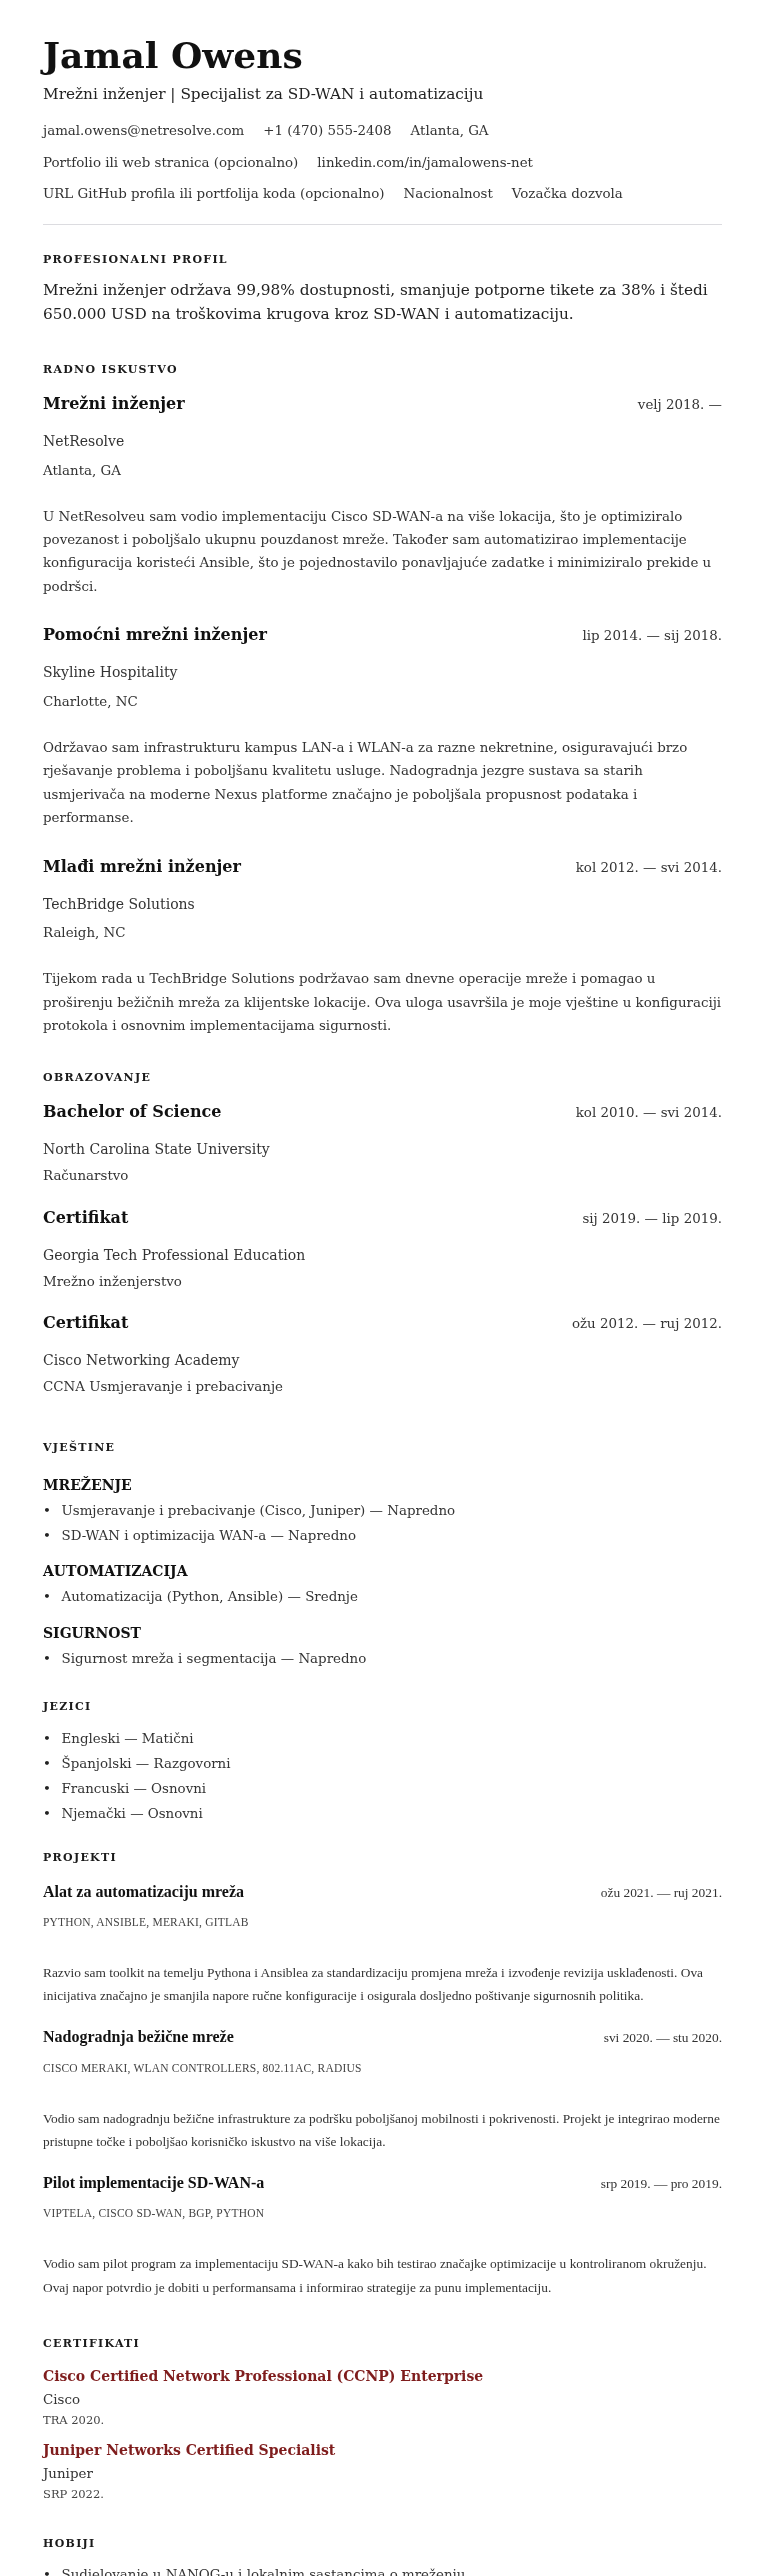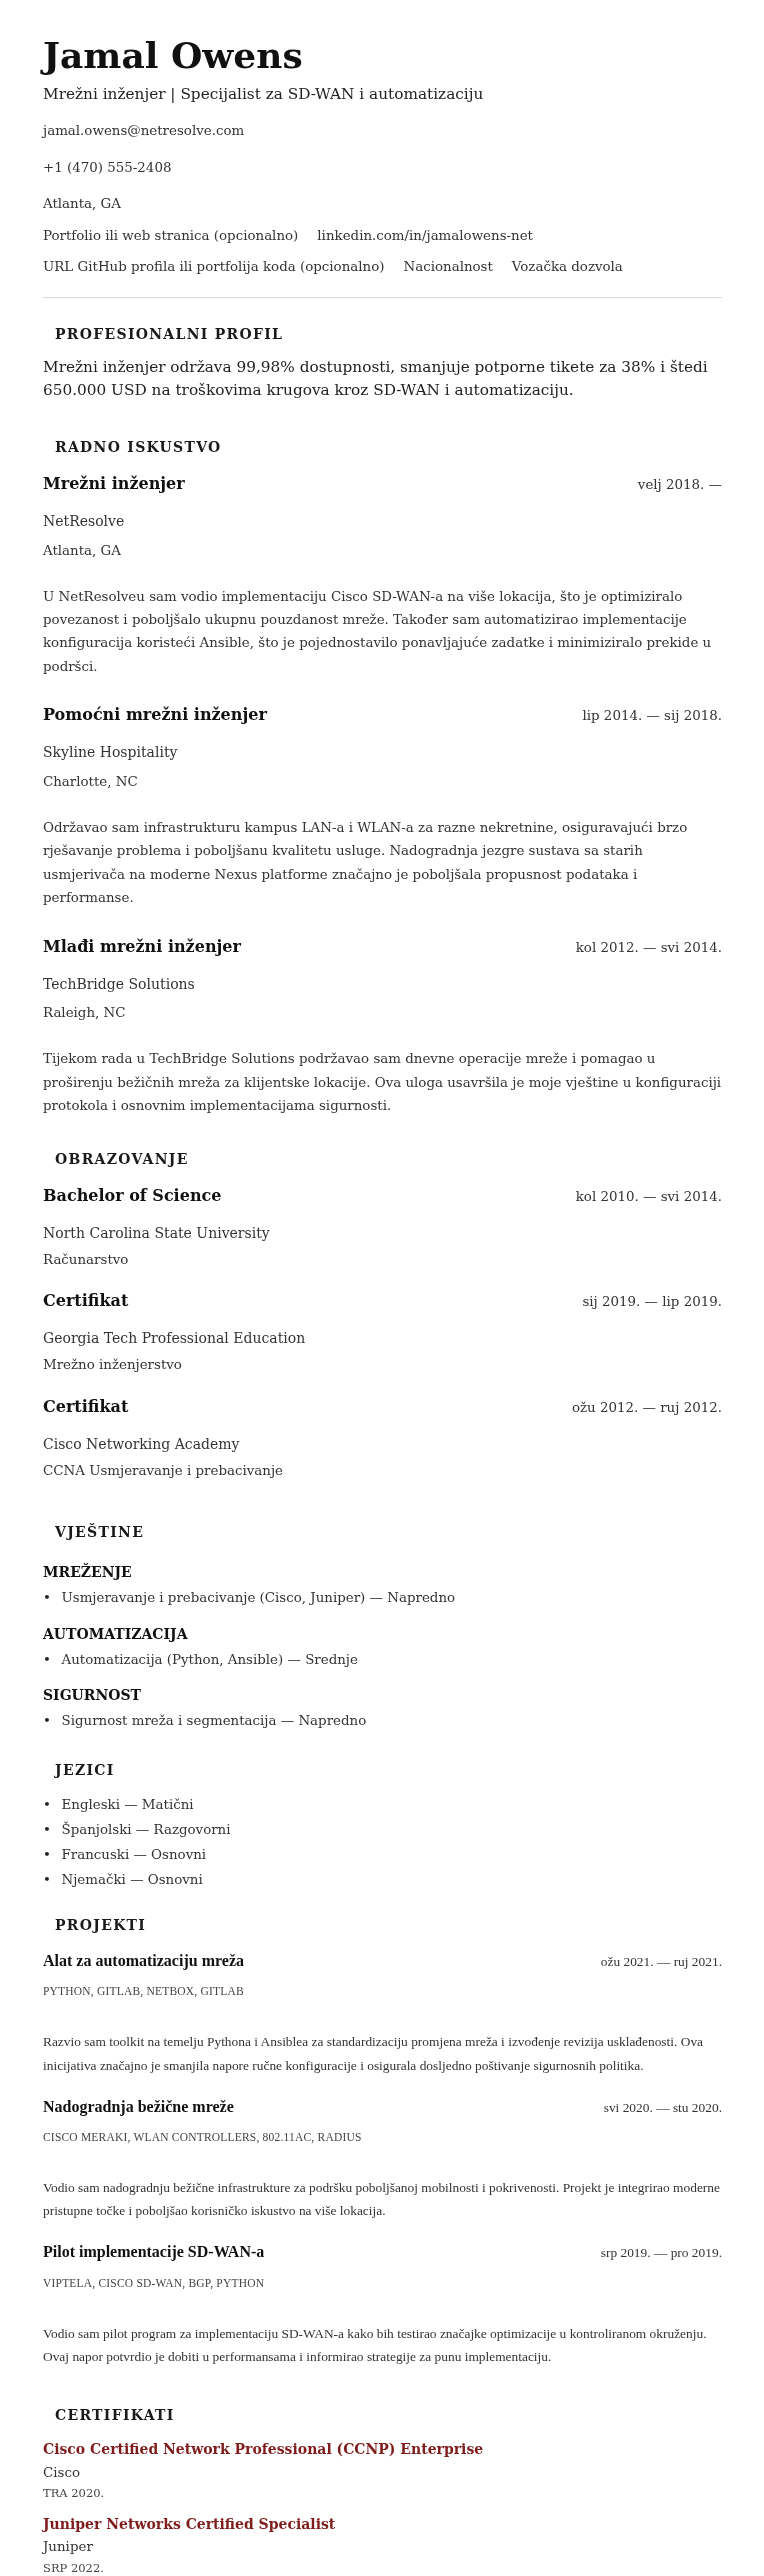--- a/index.html
+++ b/index.html
@@ -8,28 +8,28 @@
       font-family: "DejaVu Serif", serif;
       color: #222222;
     }
     .page { padding: 36px 43px 38px 43px; box-sizing: border-box; width: 765px; }
     .name {
       font-size: 36px; font-weight: bold; color: #111111;
       margin: 0; line-height: 1.1; letter-spacing: 0px;
     }
     .headline { font-size: 15.3px; color: #222; margin: 9px 0 0 0; line-height: 1.3; }
     .contact-row { display: flex; gap: 19px; font-size: 13.4px; color: #333; margin: 0; line-height: 1.3; }
-    .contact-row.r1 { margin-top: 18px; flex-direction: column; }
+    .contact-row.r1 { margin-top: 18px; }
     .contact-row.r2 { margin-top: 14px; }
     .contact-row.r3 { margin-top: 14px; }
     .divider { border: 0; border-top: 1.3px solid #dcdce0; margin: 21.7px 0 0 0; }
 
     .section-title {
-      font-size: 14px; font-weight: bold; letter-spacing: 1.3px; color: #1a1a1a;
-      text-transform: uppercase; margin: 12px; line-height: 1.2;
+      font-size: 11px; font-weight: bold; letter-spacing: 1.3px; color: #1a1a1a;
+      text-transform: uppercase; margin: 0; line-height: 1.2;
     }
     .sec-profile { margin-top: 28px; }
     .profile-text { font-size: 15.3px; line-height: 1.55; color: #222; margin: 12.7px 0 0 0; }
 
     .sec-exp { margin-top: 36px; }
     .entry-head { display: flex; justify-content: space-between; align-items: baseline; }
     .entry-title { font-size: 16px; font-weight: bold; color: #111; margin: 0; }
     .entry-date { font-size: 13.4px; color: #333; }
     .entry-sub { font-size: 14px; color: #333; margin: 19px 0 0 0; line-height: 1.3; }
     .entry-sub2 { font-size: 13.4px; color: #333; margin: 11.5px 0 0 0; line-height: 1.3; }
@@ -162,20 +162,21 @@
       <p class="entry-sub2">CCNA Usmjeravanje i prebacivanje</p>
     </div>
   </section>
 
   <section class="sec-skills">
     <h2 class="section-title">Vještine</h2>
 
     <h3 class="skill-cat first">Mreženje</h3>
     <ul class="bullets">
       <li>Usmjeravanje i prebacivanje (Cisco, Juniper) — Napredno</li>
+      <li>SD-WAN i optimizacija WAN-a — Napredno</li>
     </ul>
 
     <h3 class="skill-cat">Automatizacija</h3>
     <ul class="bullets">
       <li>Automatizacija (Python, Ansible) — Srednje</li>
     </ul>
 
     <h3 class="skill-cat">Sigurnost</h3>
     <ul class="bullets">
       <li>Sigurnost mreža i segmentacija — Napredno</li>
@@ -193,21 +194,21 @@
   </section>
 
   <section class="sec-proj">
     <h2 class="section-title">Projekti</h2>
 
     <div class="proj">
       <div class="entry-head">
         <h3 class="entry-title">Alat za automatizaciju mreža</h3>
         <span class="entry-date">ožu 2021. — ruj 2021.</span>
       </div>
-      <p class="tech">PYTHON, GITLAB, NETBOX, GITLAB</p>
+      <p class="tech">PYTHON, ANSIBLE, MERAKI, GITLAB</p>
       <p class="entry-desc">Razvio sam toolkit na temelju Pythona i Ansiblea za standardizaciju promjena mreža i izvođenje revizija usklađenosti. Ova inicijativa značajno je smanjila napore ručne konfiguracije i osigurala dosljedno poštivanje sigurnosnih politika.</p>
     </div>
 
     <div class="proj">
       <div class="entry-head">
         <h3 class="entry-title">Nadogradnja bežične mreže</h3>
         <span class="entry-date">svi 2020. — stu 2020.</span>
       </div>
       <p class="tech">CISCO MERAKI, WLAN CONTROLLERS, 802.11AC, RADIUS</p>
       <p class="entry-desc">Vodio sam nadogradnju bežične infrastrukture za podršku poboljšanoj mobilnosti i pokrivenosti. Projekt je integrirao moderne pristupne točke i poboljšao korisničko iskustvo na više lokacija.</p>

